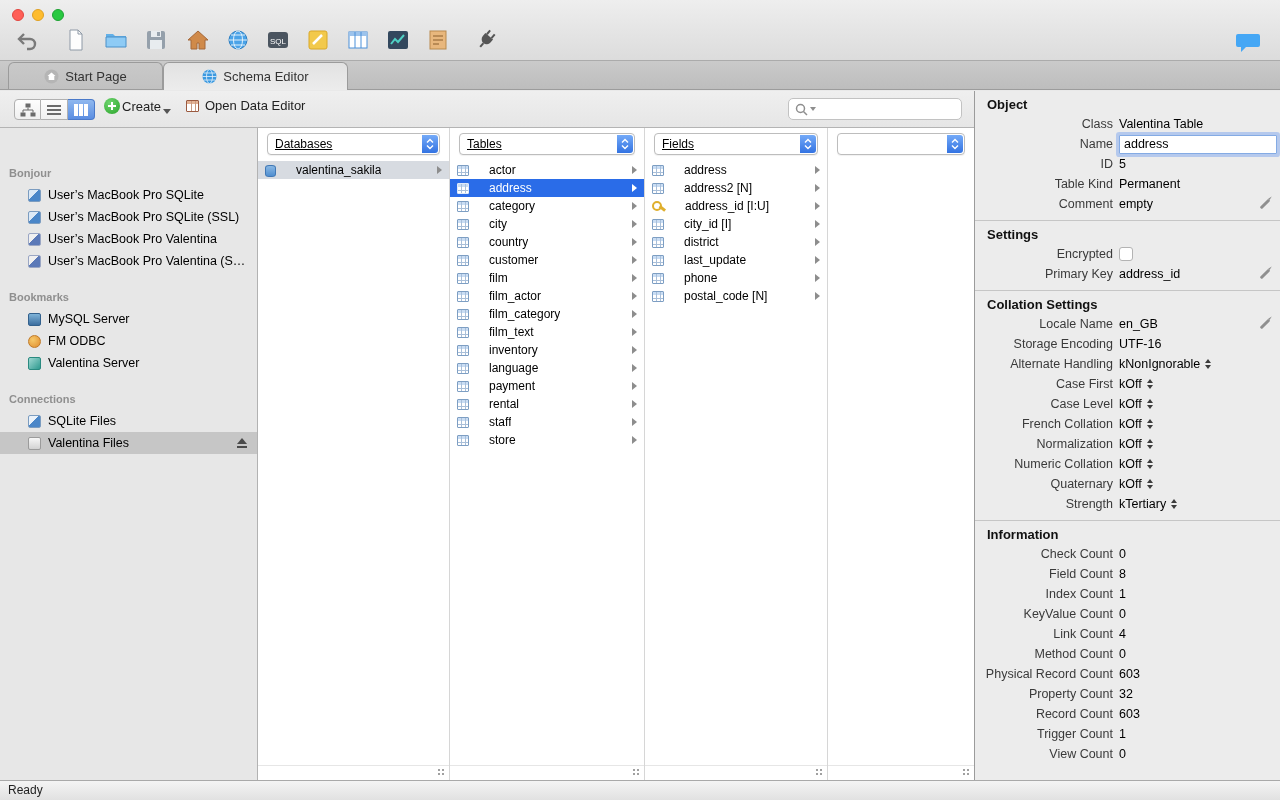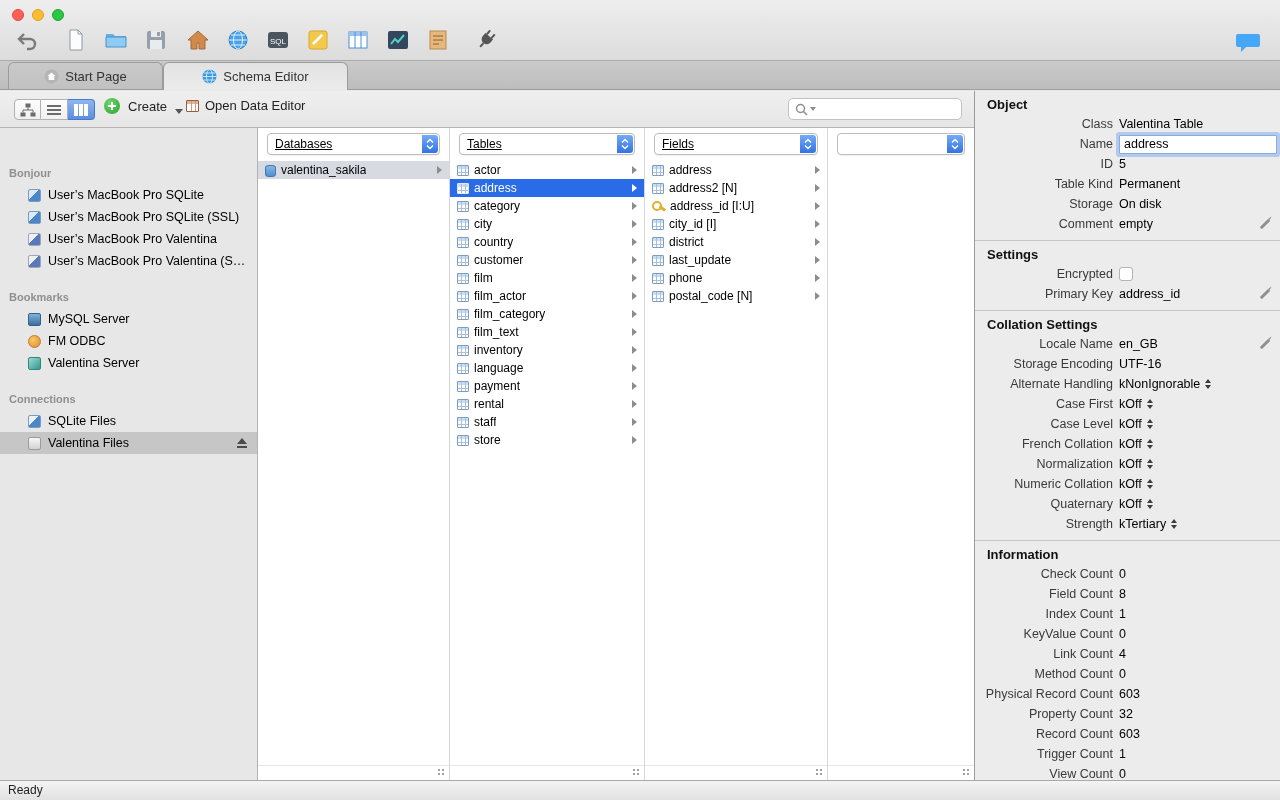--- a/index.html
+++ b/index.html
@@ -35,21 +35,21 @@
   
   .subbar { position:absolute; top:91px; left:0; width:974px; height:37px;
             background:linear-gradient(#efefef,#e6e6e6); border-bottom:1px solid #b4b4b4; z-index:1; }
   .viewmodes { position:absolute; left:14px; top:8px; display:flex; }
   .vm { width:27px; height:21px; border:1px solid #b0b0b0; background:linear-gradient(#fdfdfd,#f0f0f0);
         display:flex; align-items:center; justify-content:center; padding:0; cursor:pointer; }
   .vm:first-child { border-radius:4px 0 0 4px; }
   .vm:last-child  { border-radius:0 4px 4px 0; }
   .vm + .vm { border-left:none; }
   .vm.active { background:linear-gradient(#8fb8ef,#5b8ee2); border-color:#4a79c9; }
-  .createbtn { position:absolute; left:104px; top:7px; display:flex; align-items:flex-end; gap:8px;
+  .createbtn { position:absolute; left:104px; top:7px; display:flex; align-items:flex-end; gap:2px;
                border:none; background:none; font-size:13px; color:#222; cursor:pointer; }
   .plus { width:16px; height:16px; border-radius:50%; background:radial-gradient(circle at 35% 30%, #6ed46e, #2aa42a);
           position:relative; display:inline-block; }
   .plus::before, .plus::after { content:""; position:absolute; background:#fff; }
   .plus::before { left:4px; top:7px; width:8px; height:2px; }
   .plus::after  { left:7px; top:4px; width:2px; height:8px; }
   .caret-down { width:0; height:0; border-left:4px solid transparent; border-right:4px solid transparent;
                 border-top:5px solid #555; margin-top:8px; }
   .odebtn { position:absolute; left:186px; top:7px; display:flex; align-items:center; gap:6px;
             border:none; background:none; font-size:13px; color:#222; cursor:pointer; }
@@ -89,21 +89,21 @@
   .col-1 { left:0;    width:192px; }
   .col-2 { left:192px; width:195px; }
   .col-3 { left:387px; width:183px; }
   .col-4 { left:570px; width:146px; border-right:none; }
   .dd { margin:5px 9px; height:22px; background:#fff; border:1px solid #bdbdbd; border-radius:4px;
         display:flex; align-items:center; padding-left:7px; position:relative; font-size:12px; cursor:pointer;
         box-shadow:0 1px 1px rgba(0,0,0,0.06); }
   .dd-btn { position:absolute; right:1px; top:1px; bottom:1px; width:16px; border-radius:0 3px 3px 0;
             background:linear-gradient(#74aaf8,#3373e2); display:flex; align-items:center; justify-content:center; }
   .col-list { position:absolute; top:33px; left:0; right:0; bottom:15px; overflow:hidden; }
-  .row { height:18px; display:flex; align-items:center; gap:5px; padding:0 7px; font-size:12px; cursor:default; }
+  .row { height:18px; display:flex; align-items:center; gap:20px; padding:0 7px; font-size:12px; cursor:default; }
   .row-label { white-space:nowrap; overflow:hidden; }
   .arrow { margin-left:auto; width:0; height:0; flex:none;
            border-left:5px solid #8d8d8d; border-top:4px solid transparent; border-bottom:4px solid transparent; }
   .row.selected { background:#2a6ce8; color:#fff; }
   .row.selected .arrow { border-left-color:#fff; }
   .row.sel-inactive { background:#d7dbe1; }
   .li-icon { width:13px; height:12px; flex:none; position:relative; }
   .li-icon.table { width:12px; height:11px; margin-top:1px; border:1px solid #7d9ec3; border-radius:1px; background-color:#fff;
     background-image:
       linear-gradient(to right, transparent, transparent 3px, #a9bfd9 3px, #a9bfd9 4px, transparent 4px, transparent 7px, #a9bfd9 7px, #a9bfd9 8px, transparent 8px),
@@ -603,24 +603,20 @@
       </div>
       <div class="insp-row">
         <span class="insp-label">ID</span>
         <span class="insp-value">5</span>
       </div>
       <div class="insp-row">
         <span class="insp-label">Table Kind</span>
         <span class="insp-value">Permanent</span>
       </div>
       <div class="insp-row">
-        <span class="insp-label">Storage</span>
-        <span class="insp-value">On disk</span>
-      </div>
-      <div class="insp-row">
         <span class="insp-label">Comment</span>
         <span class="insp-value">empty</span>
         <span class="pencil"></span>
       </div>
     </div>
 
     <div class="divider"></div>
 
     <div class="insp-sec">
       <div class="insp-h">Settings</div>

